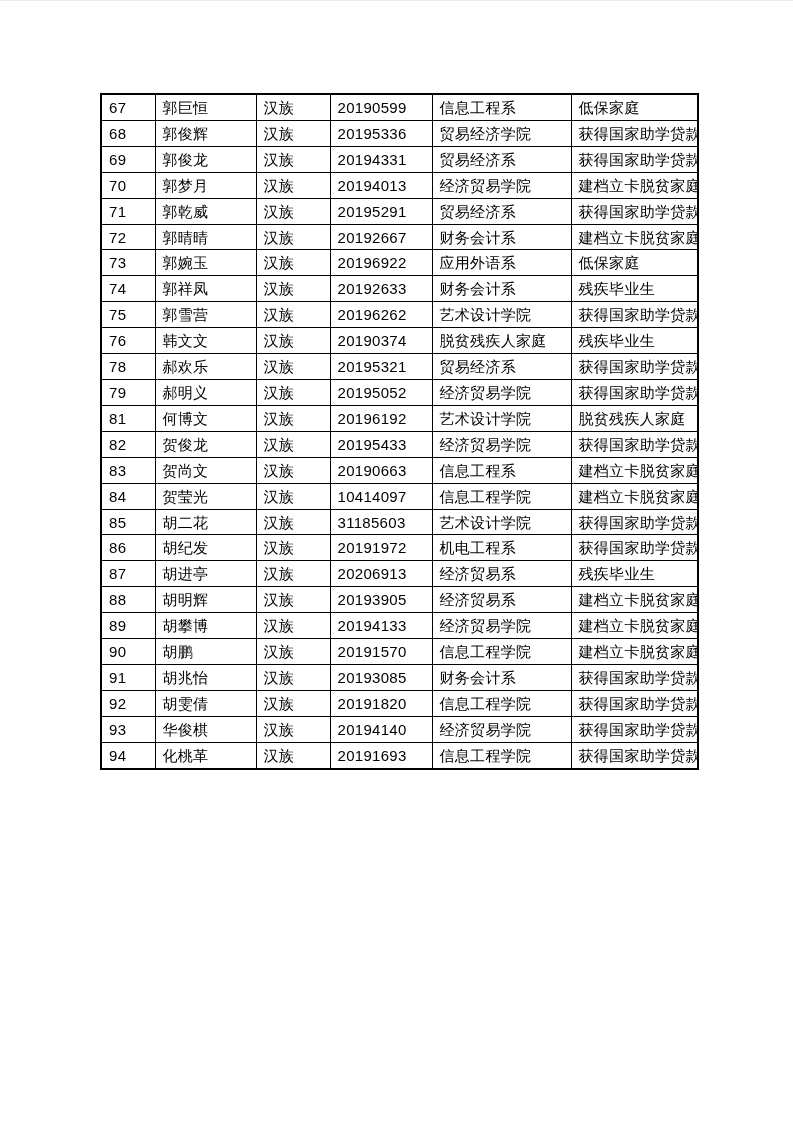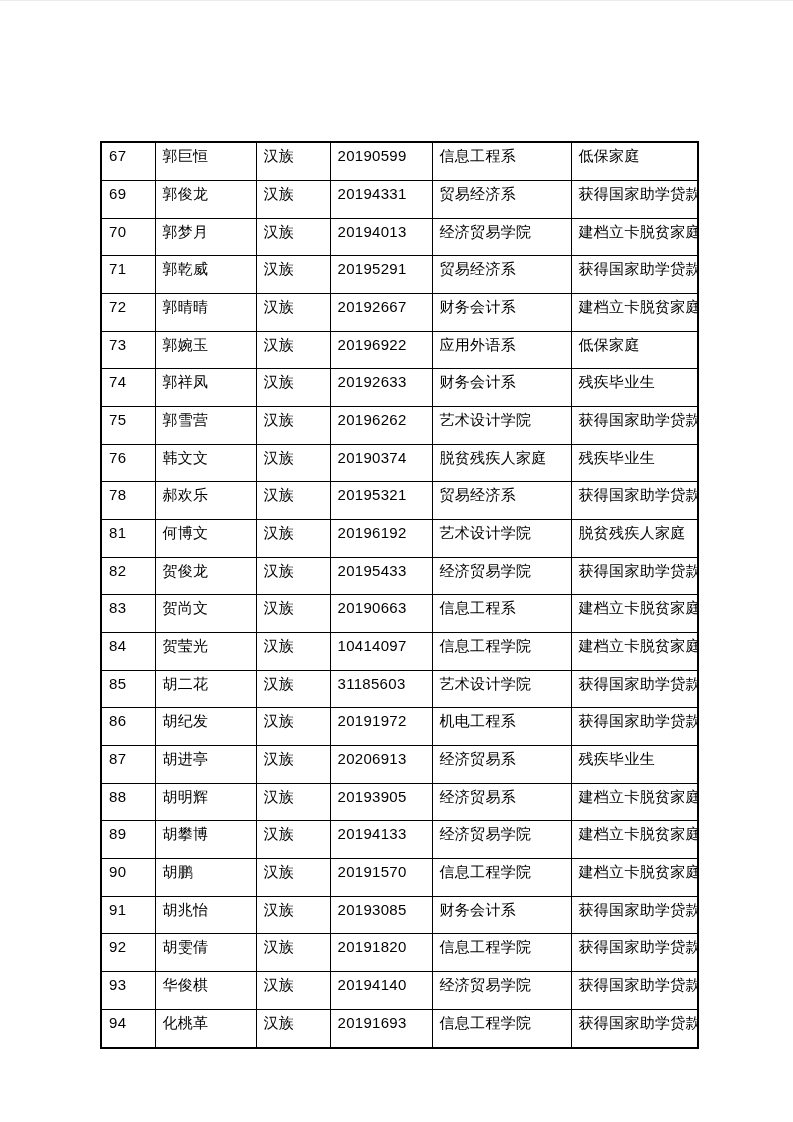--- a/index.html
+++ b/index.html
@@ -19,25 +19,24 @@
     position: absolute;
     top: 0; left: 0; right: 0;
     height: 1px;
     background: #ececec;
   }
   table.roster {
     position: absolute;
     left: 100px;
     top: 93px;
     width: 597px;
-    height: 908px;
+    height: 677px;
     border-collapse: collapse;
     table-layout: fixed;
     border: 2px solid #000000;
-    margin-top: 48px;
   }
   table.roster td {
     border: 1px solid #000000;
     vertical-align: top;
     padding: 3px 2px 0 7px;
     font-size: 15px;
     line-height: 20px;
     color: #000000;
     letter-spacing: 0.3px;
     white-space: nowrap;
@@ -61,20 +60,28 @@
     <tbody id="roster-body">
         <tr>
           <td>67</td>
           <td>郭巨恒</td>
           <td>汉族</td>
           <td>20190599</td>
           <td>信息工程系</td>
           <td>低保家庭</td>
         </tr>
         <tr>
+          <td>68</td>
+          <td>郭俊辉</td>
+          <td>汉族</td>
+          <td>20195336</td>
+          <td>贸易经济学院</td>
+          <td>获得国家助学贷款</td>
+        </tr>
+        <tr>
           <td>69</td>
           <td>郭俊龙</td>
           <td>汉族</td>
           <td>20194331</td>
           <td>贸易经济系</td>
           <td>获得国家助学贷款</td>
         </tr>
         <tr>
           <td>70</td>
           <td>郭梦月</td>
@@ -130,20 +137,28 @@
           <td>20190374</td>
           <td>脱贫残疾人家庭</td>
           <td>残疾毕业生</td>
         </tr>
         <tr>
           <td>78</td>
           <td>郝欢乐</td>
           <td>汉族</td>
           <td>20195321</td>
           <td>贸易经济系</td>
+          <td>获得国家助学贷款</td>
+        </tr>
+        <tr>
+          <td>79</td>
+          <td>郝明义</td>
+          <td>汉族</td>
+          <td>20195052</td>
+          <td>经济贸易学院</td>
           <td>获得国家助学贷款</td>
         </tr>
         <tr>
           <td>81</td>
           <td>何博文</td>
           <td>汉族</td>
           <td>20196192</td>
           <td>艺术设计学院</td>
           <td>脱贫残疾人家庭</td>
         </tr>

